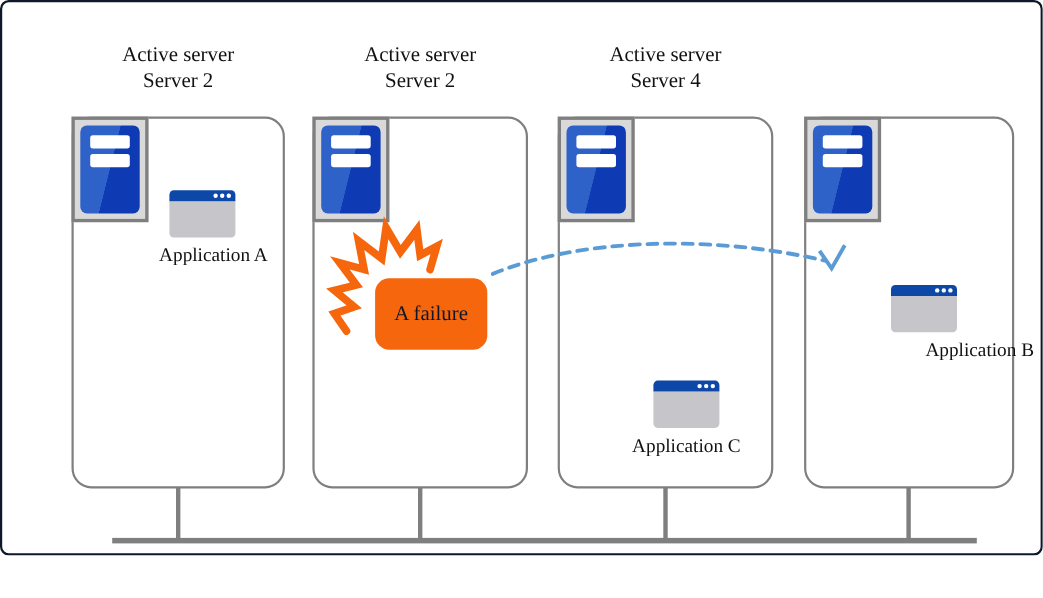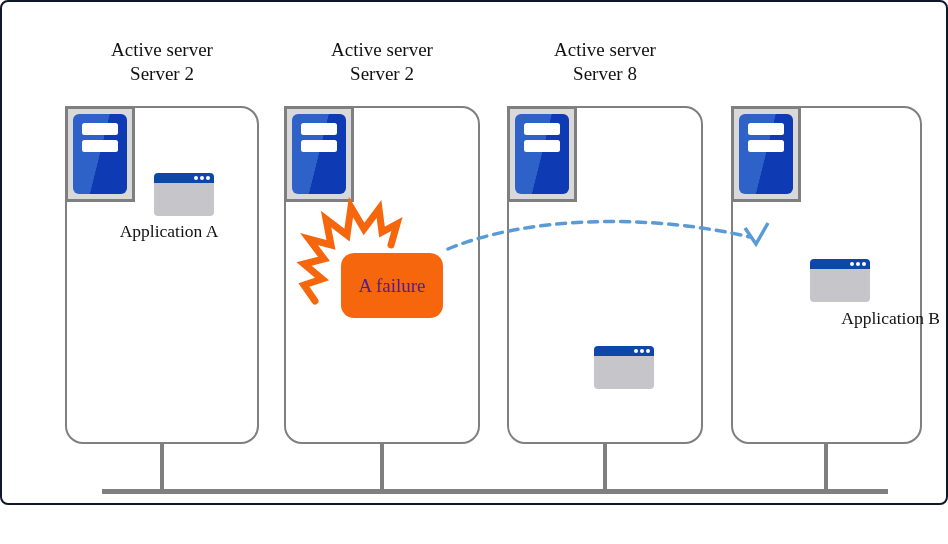--- a/index.html
+++ b/index.html
@@ -31,25 +31,25 @@
 
   
   .app-icon { position:absolute; width:60px; height:43px; }
   .app-a{left:152px; top:171px;} .app-c{left:592px; top:344px;} .app-b{left:808px; top:257px;}
   .app-icon .titlebar { position:relative; height:10px; border-radius:4px 4px 0 0;
     background:var(--appbar-blue,#0d47a8); }
   .app-icon .dot { position:absolute; top:3px; width:4px; height:4px; border-radius:50%; background:#fff; }
   .dot-1{right:16px;} .dot-2{right:10px;} .dot-3{right:4px;}
   .app-icon .body { height:33px; border-radius:0 0 4px 4px; background:var(--app-body-gray,#c6c6ca); }
   .app-label { position:absolute; width:200px; text-align:center; font-size:17.5px; }
-  .label-a{left:67px; top:219px;} .label-c{left:522px; top:393px;} .label-b{left:738px; top:306px;text-align:right;}
+  .label-a{left:92px; top:219px;} .label-c{left:522px; top:393px;} .label-b{left:738px; top:306px;text-align:right;}
 
   
   .callout { position:absolute; left:339px; top:251px; width:102px; height:65px;
-    background:var(--orange,#f6670d); border-radius:13px; color:#4c1d95; font-size:19px;
+    background:var(--orange,#f6670d); border-radius:13px; color:#0f172a; font-size:19px;
     line-height:25px; text-align:center; display:flex; flex-direction:column; justify-content:center; }
   .callout span { display:block; }
 
   
   .connector { position:absolute; top:441px; width:4px; height:49px; background:var(--outline-gray,#7f7f7f); }
   .c1{left:158px;} .c2{left:378px;} .c3{left:601px;} .c4{left:822px;}
   .bus { position:absolute; left:100px; top:487px; width:786px; height:5px; background:var(--outline-gray,#7f7f7f); }
 
   
   .overlay { position:absolute; left:0; top:0; width:948px; height:544px; pointer-events:none; }
@@ -66,21 +66,21 @@
   <div class="server-title t1">
     <span>Active server</span>
     <span>Server 2</span>
   </div>
   <div class="server-title t2">
     <span>Active server</span>
     <span>Server 2</span>
   </div>
   <div class="server-title t3">
     <span>Active server</span>
-    <span>Server 8</span>
+    <span>Server 4</span>
   </div>
 
   <div class="server-box b1"></div>
   <div class="server-box b2"></div>
   <div class="server-box b3"></div>
   <div class="server-box b4"></div>
 
   <div class="icon-box i1">
     <div class="tower">
       <div class="bar bar1"></div>
@@ -117,20 +117,21 @@
   <div class="app-label label-a">Application A</div>
 
   <div class="app-icon app-c">
     <div class="titlebar">
       <span class="dot dot-1"></span>
       <span class="dot dot-2"></span>
       <span class="dot dot-3"></span>
     </div>
     <div class="body"></div>
   </div>
+  <div class="app-label label-c">Application C</div>
 
   <div class="app-icon app-b">
     <div class="titlebar">
       <span class="dot dot-1"></span>
       <span class="dot dot-2"></span>
       <span class="dot dot-3"></span>
     </div>
     <div class="body"></div>
   </div>
   <div class="app-label label-b">Application B</div>

